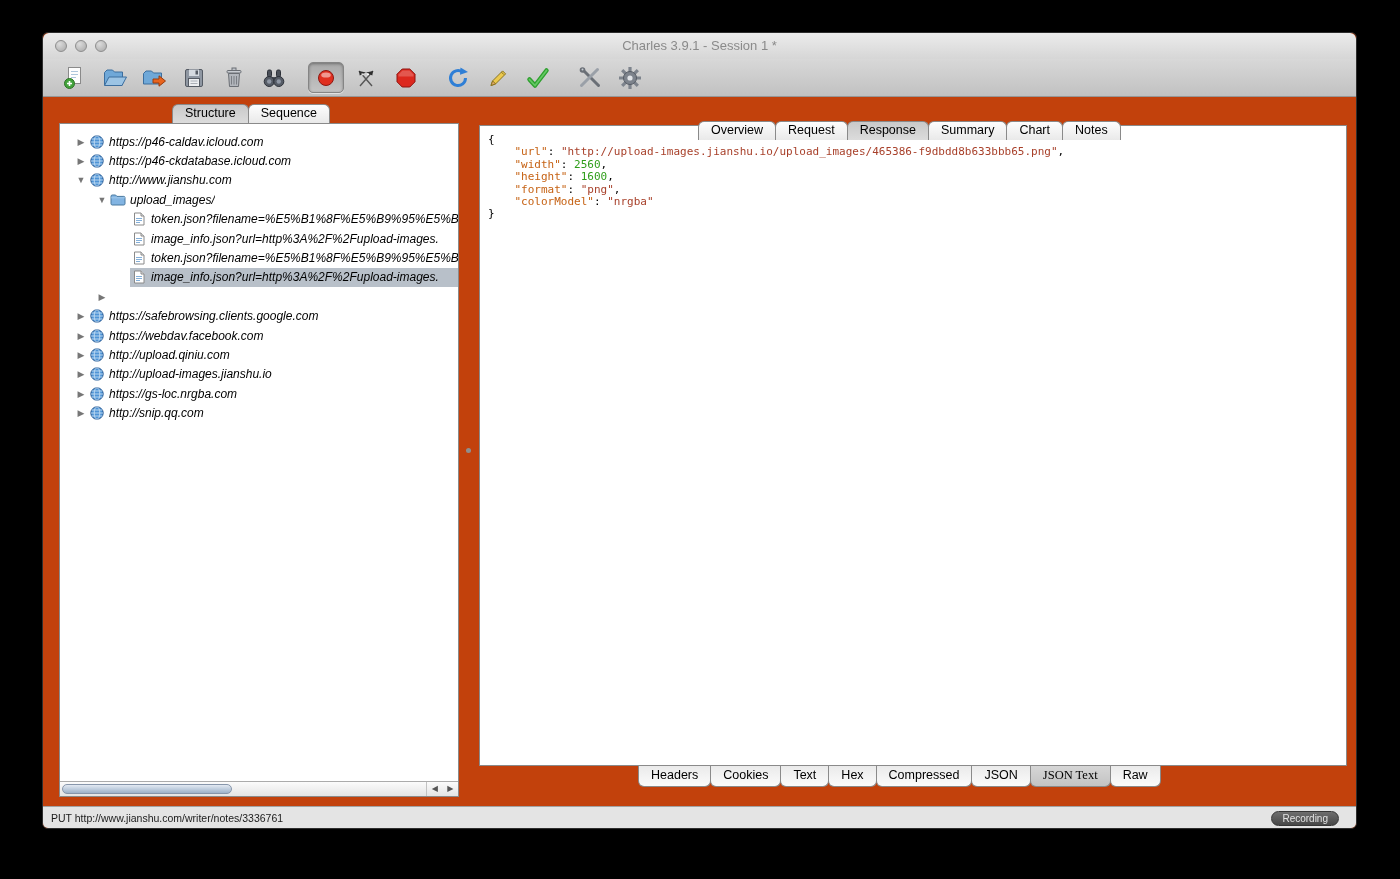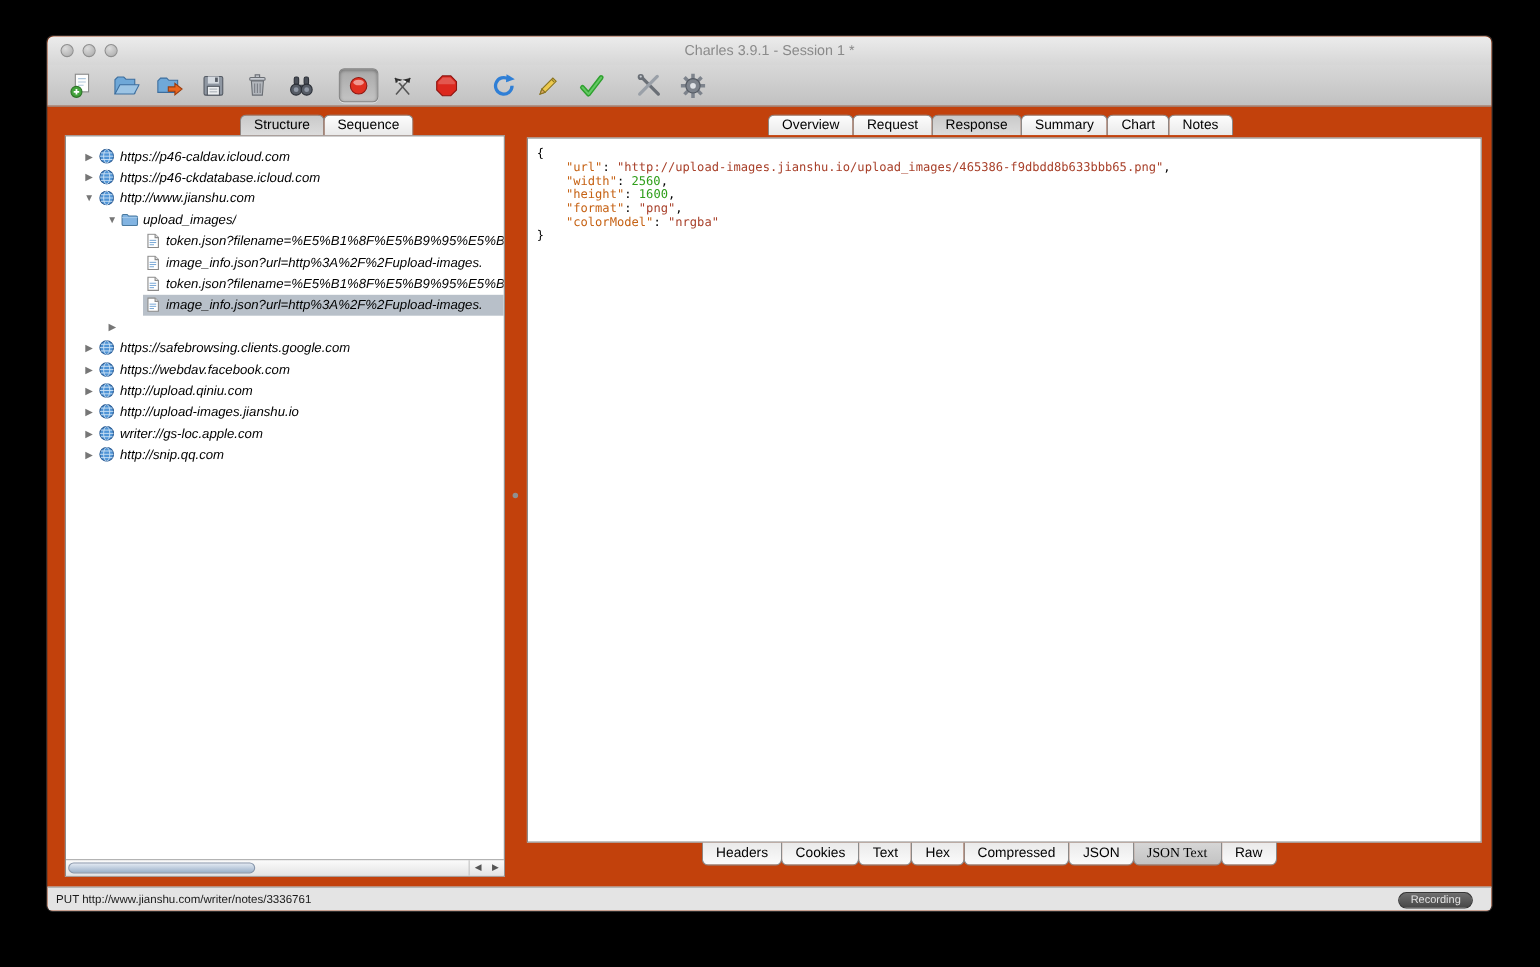--- a/index.html
+++ b/index.html
@@ -44,22 +44,22 @@
     display: flex; align-items: center; justify-content: center;
     margin-right: 4px; flex: 0 0 auto;
   }
   .tb-btn.active {
     background: linear-gradient(180deg, #a9a9a9, #c4c4c4);
     border: 1px solid #858585;
     box-shadow: inset 0 1px 3px rgba(0,0,0,0.35), 0 1px 0 rgba(255,255,255,0.5);
   }
   .tb-gap { width: 12px; flex: 0 0 auto; }
 
-  .side-tabs { position: absolute; left: 129px; top: 71px; display: flex; z-index: 3; margin-left: 46px; }
-  .main-tabs { position: absolute; left: 655px; top: 71px; display: flex; z-index: 3; }
+  .side-tabs { position: absolute; left: 129px; top: 71px; display: flex; z-index: 3; }
+  .main-tabs { position: absolute; left: 655px; top: 88px; display: flex; z-index: 3; }
   .tab {
     height: 19px; line-height: 17px; padding: 0 12px; font-size: 12.5px;
     background: linear-gradient(180deg, #fdfdfd, #e9e9e9);
     border: 1px solid #8a8a8a; border-bottom: none;
     border-radius: 6px 6px 0 0; margin-right: -1px; color: #000;
   }
   .tab.active { background: linear-gradient(180deg, #c9c9c9, #dcdcdc); }
 
   .left-panel {
     position: absolute; left: 16px; top: 90px;
@@ -454,21 +454,21 @@
           <span class="spacer" style="width: 14px;"></span>
           <span class="disc">▶</span>
           <span class="sel-wrap">
             <span class="tree-icon">
               <svg width="14" height="14" viewBox="0 0 14 14">
                 <circle cx="7" cy="7" r="6.2" fill="#4f94d6" stroke="#2a5a92"></circle>
                 <ellipse cx="7" cy="7" rx="2.8" ry="6.2" fill="none" stroke="#cfe4f6" stroke-width=".8"></ellipse>
                 <path d="M.8 7h12.4M1.7 4h10.6M1.7 10h10.6" stroke="#cfe4f6" stroke-width=".8" fill="none"></path>
               </svg>
             </span>
-            <span class="tree-label">writer://gs-loc.apple.com</span>
+            <span class="tree-label">https://gs-loc.nrgba.com</span>
           </span>
         </div>
         <div class="tree-row">
           <span class="spacer" style="width: 14px;"></span>
           <span class="disc">▶</span>
           <span class="sel-wrap">
             <span class="tree-icon">
               <svg width="14" height="14" viewBox="0 0 14 14">
                 <circle cx="7" cy="7" r="6.2" fill="#4f94d6" stroke="#2a5a92"></circle>
                 <ellipse cx="7" cy="7" rx="2.8" ry="6.2" fill="none" stroke="#cfe4f6" stroke-width=".8"></ellipse>

